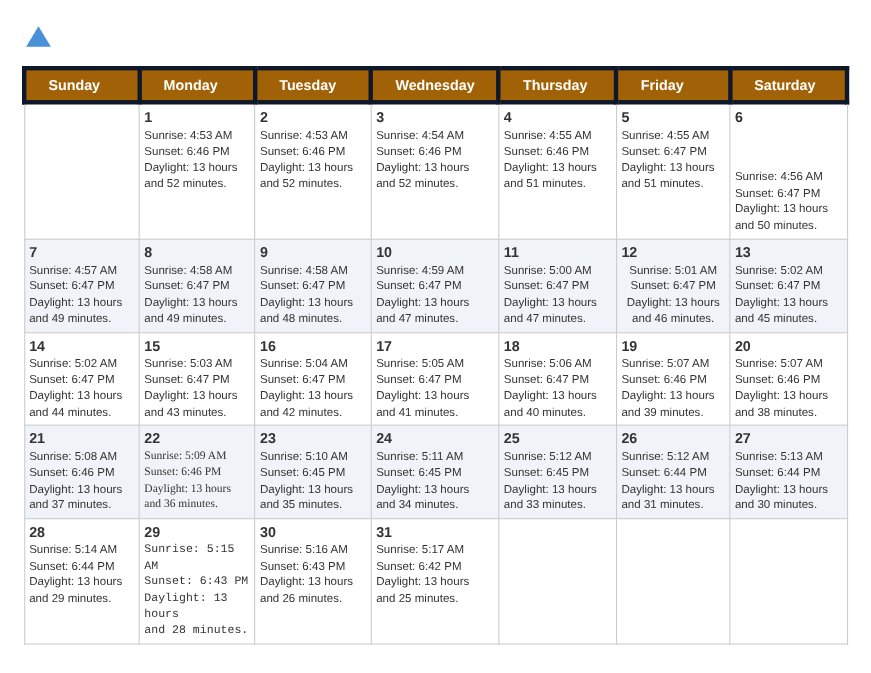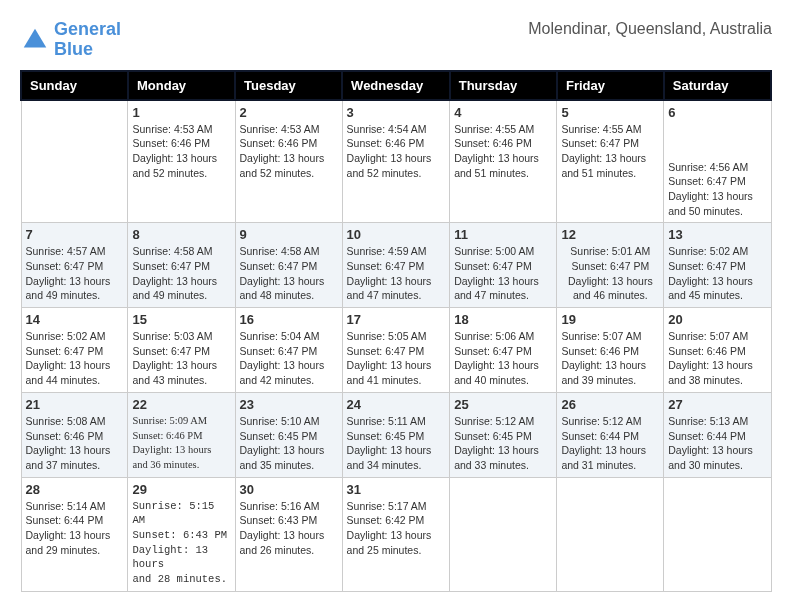--- a/index.html
+++ b/index.html
@@ -45,27 +45,27 @@
     .location-title {
       font-size: 16px;
       color: #555;
     }
     table {
       width: 100%;
       border-collapse: collapse;
       font-size: 11px;
     }
     thead tr th {
-      background-color: #000000;
+      background-color: #a16207;
       color: #fff;
-      padding: 6px 8px;
+      padding: 6px 20px;
       text-align: left;
       font-size: 13px;
       font-weight: bold;
-      border: 2px solid #0f172a;
+      border: 4px solid #0f172a;
     }
     tbody tr td {
       border: 1px solid #ccc;
       padding: 4px 4px;
       vertical-align: top;
       min-height: 80px;
       height: 80px;
       width: 108px;
     }
     tbody tr:nth-child(odd) td {
@@ -91,27 +91,22 @@
     }
   </style>
 </head>
 <body>
 
 <div class="header-area">
   <div class="logo">
     <svg class="logo-icon" viewBox="0 0 40 40">
       <polygon points="20,5 35,30 5,30" fill="#4a90d9"></polygon>
     </svg>
-    <div class="logo-text">
-      <div><span>General</span></div>
-      <div><span style="color:#4a90d9">Blue</span></div>
-    </div>
   </div>
   <div class="title-area">
-    <div class="location-title">Molendinar, Queensland, Australia</div>
   </div>
 </div>
 
 <table>
   <thead>
     <tr id="header-row">
     <th>Sunday</th>
         <th>Monday</th>
         <th>Tuesday</th>
         <th>Wednesday</th>

